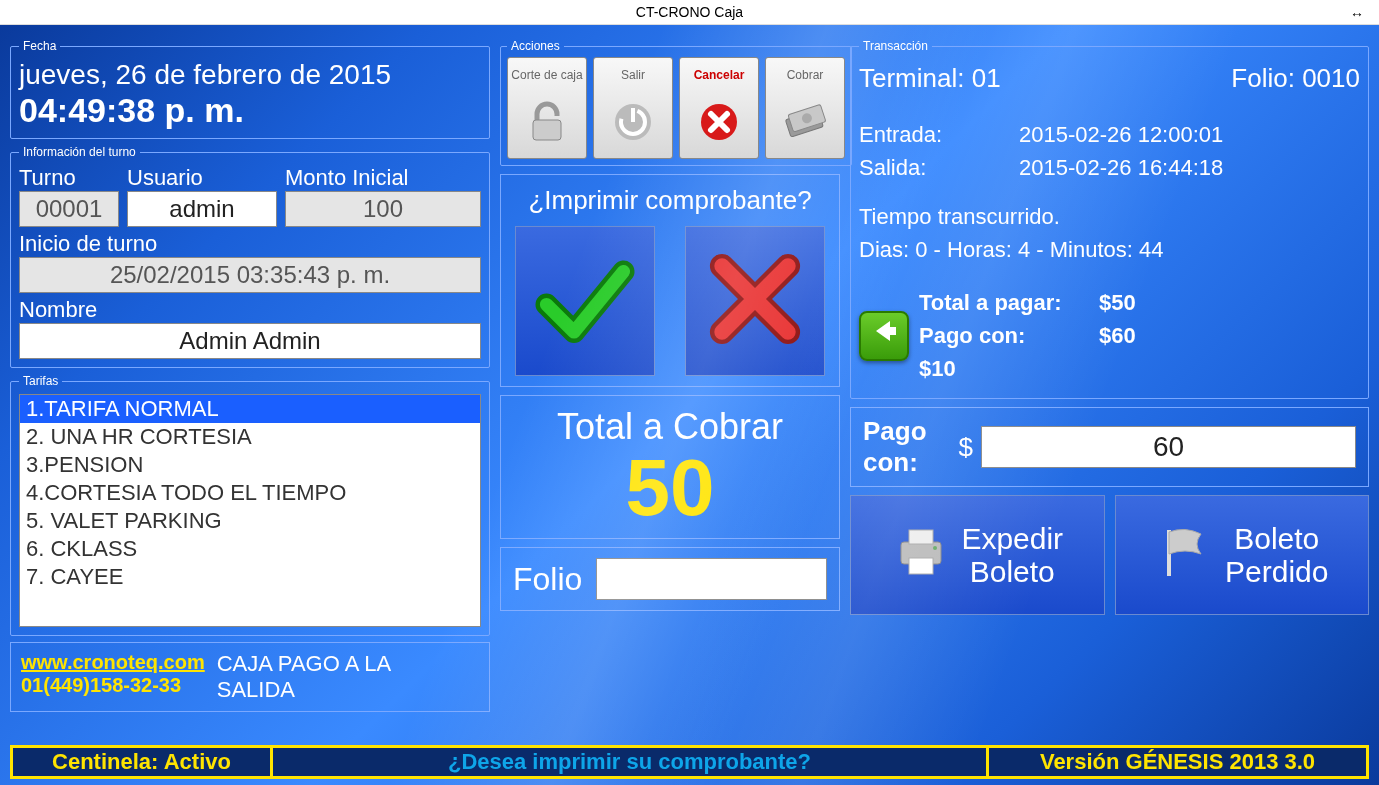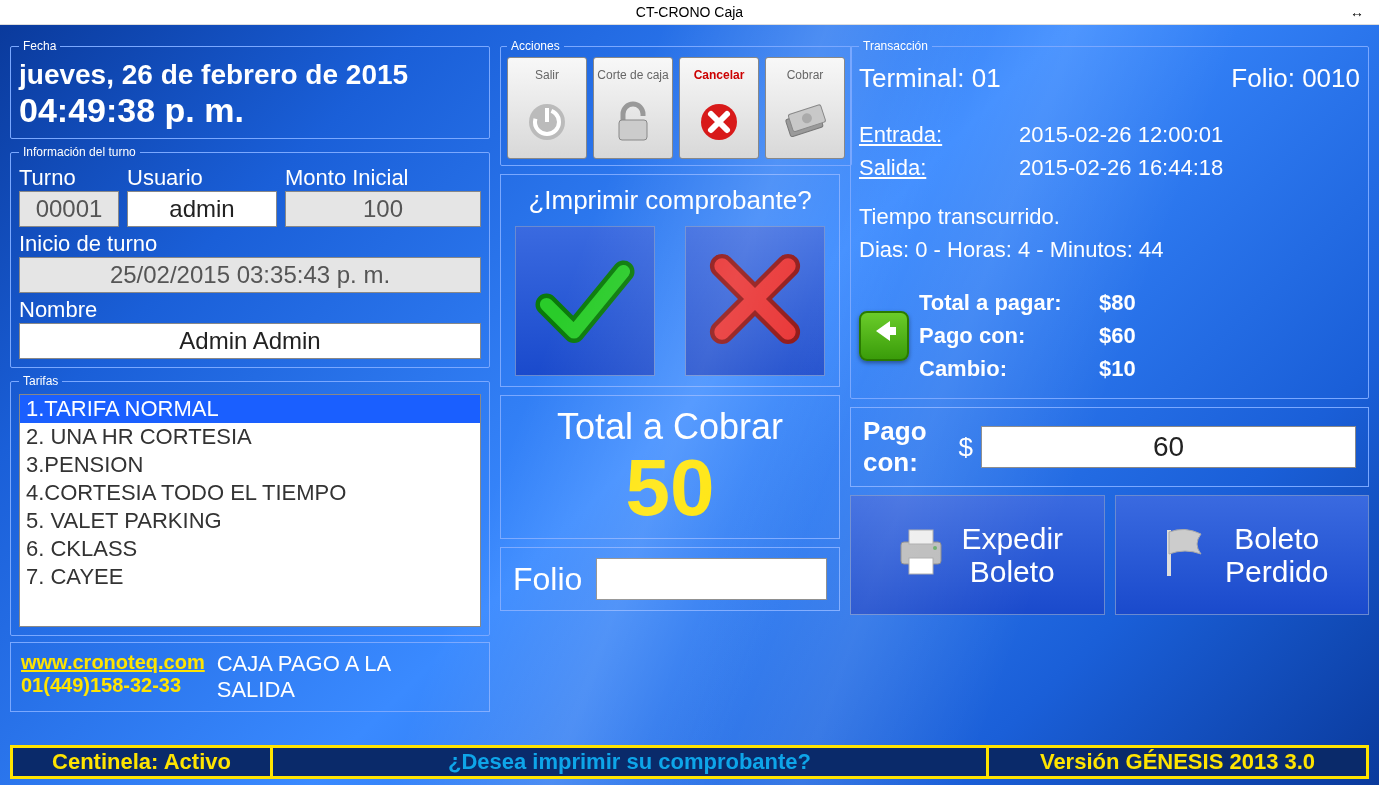--- a/index.html
+++ b/index.html
@@ -47,21 +47,21 @@
     color: #fff;
     padding: 6px 8px 8px 8px;
     position: relative;
   }
   legend {
     font-size: 12px;
     padding: 0 4px;
     color: #fff;
     background: transparent;
   }
-  .big-text { font-size: 28px; font-weight: bold; }
+  .big-text { font-size: 28px; font-weight: normal; }
   .xl-text { font-size: 34px; font-weight: bold; }
   .label { font-size: 22px; color:#fff;}
   .field-box {
     background: #e5e5e5;
     color: #555;
     border: 1px solid #888;
     font-size: 24px;
     text-align: center;
     padding: 3px 6px;
   }
@@ -160,21 +160,21 @@
     padding:8px 10px;
     display:flex; gap:12px;
   }
   .contact-box .link { color:#ffe400; text-decoration:underline; font-size:20px; font-weight:bold;}
   .contact-box .tel { color:#ffe400; font-size:20px; font-weight:bold;}
   .contact-box .mode { color:#fff; font-size:22px; }
 
   
   .trans-body { font-size:22px; color:#fff; line-height:1.5;}
   .trans-row { display:flex; }
-  .trans-row .k { width:160px;text-decoration:underline;}
+  .trans-row .k { width:160px;}
   .trans-row .v { }
   .totals { margin-top:20px; display:flex; align-items:center; gap:10px;}
   .totals-table { font-size:22px; color:#fff; }
   .totals-table .r { display:flex;}
   .totals-table .r .k { width:180px; font-weight:bold;}
   .totals-table .r .v { width:80px; font-weight:bold;}
   .back-btn {
     width:50px; height:50px;
     background:linear-gradient(#6acc2a,#3a9c0a);
     border:2px solid #2a7a00;
@@ -287,35 +287,35 @@
         </div>
         <div class="mode" style="max-width:220px;">CAJA PAGO A LA SALIDA</div>
       </div>
     </div>
 
     <div class="col-mid">
       <fieldset style="padding:4px 6px 6px 6px;">
         <legend>Acciones</legend>
         <div class="acciones-row">
           <div class="accion-btn">
+            <div class="txt">Corte de caja</div>
+            <div class="ic">
+              <svg width="44" height="44" viewBox="0 0 44 44">
+                  <path d="M12 20 v-6 a10 10 0 0 1 20 0 v2" fill="none" stroke="#999" stroke-width="5"></path>
+                  <rect x="8" y="20" width="28" height="20" rx="3" fill="#ccc" stroke="#888"></rect>
+                </svg>
+            </div>
+          </div>
+          <div class="accion-btn">
             <div class="txt">Salir</div>
             <div class="ic">
               <svg width="44" height="44" viewBox="0 0 44 44">
                   <circle cx="22" cy="22" r="18" fill="#bbb"></circle>
                   <circle cx="22" cy="22" r="12" fill="none" stroke="#fff" stroke-width="4" stroke-dasharray="50 20" transform="rotate(-45 22 22)"></circle>
                   <line x1="22" y1="8" x2="22" y2="22" stroke="#fff" stroke-width="4"></line>
-                </svg>
-            </div>
-          </div>
-          <div class="accion-btn">
-            <div class="txt">Corte de caja</div>
-            <div class="ic">
-              <svg width="44" height="44" viewBox="0 0 44 44">
-                  <path d="M12 20 v-6 a10 10 0 0 1 20 0 v2" fill="none" stroke="#999" stroke-width="5"></path>
-                  <rect x="8" y="20" width="28" height="20" rx="3" fill="#ccc" stroke="#888"></rect>
                 </svg>
             </div>
           </div>
           <div class="accion-btn active">
             <div class="txt">Cancelar</div>
             <div class="ic">
               <svg width="44" height="44" viewBox="0 0 44 44">
                   <circle cx="22" cy="22" r="18" fill="#d81a1a"></circle>
                   <path d="M14 14 L30 30 M30 14 L14 30" stroke="#fff" stroke-width="6" stroke-linecap="round"></path>
                 </svg>
@@ -395,28 +395,27 @@
               <span>
                 <svg width="32" height="32" viewBox="0 0 32 32">
                     <path d="M22 6 L8 16 L22 26 Z" fill="#fff"></path>
                     <rect x="18" y="12" width="10" height="8" fill="#fff"></rect>
                   </svg>
               </span>
             </div>
             <div class="totals-table">
               <div class="r">
                   <span class="k">Total a pagar:</span>
-                  <span class="v">$80</span>
+                  <span class="v">$50</span>
                 </div>
               <div class="r">
                   <span class="k">Pago con:</span>
                   <span class="v">$60</span>
                 </div>
               <div class="r">
-                  <span class="k">Cambio:</span>
                   <span class="v">$10</span>
                 </div>
             </div>
           </div>
         </div>
       </fieldset>
 
       <div class="pago-row">
         <span class="lbl">Pago con:</span>
         <span class="dol">$</span>

